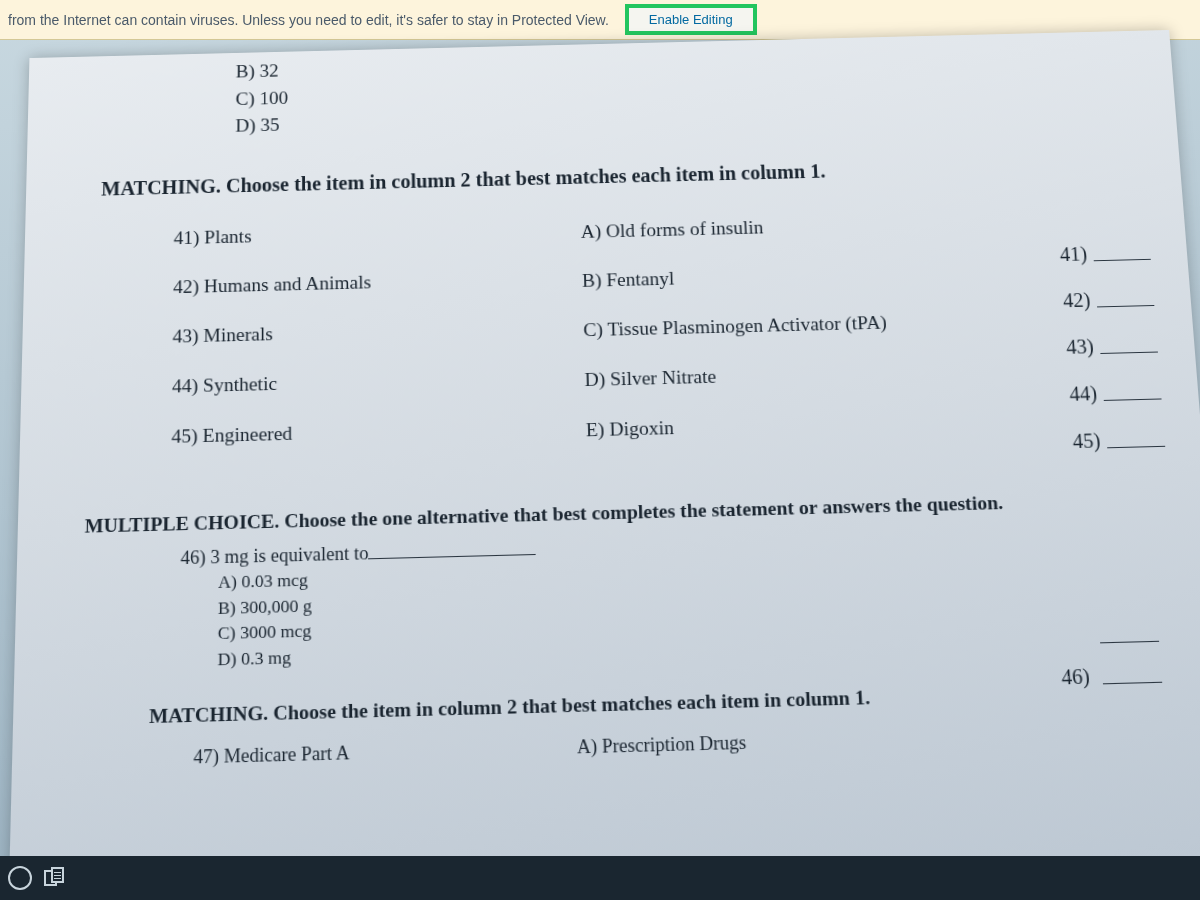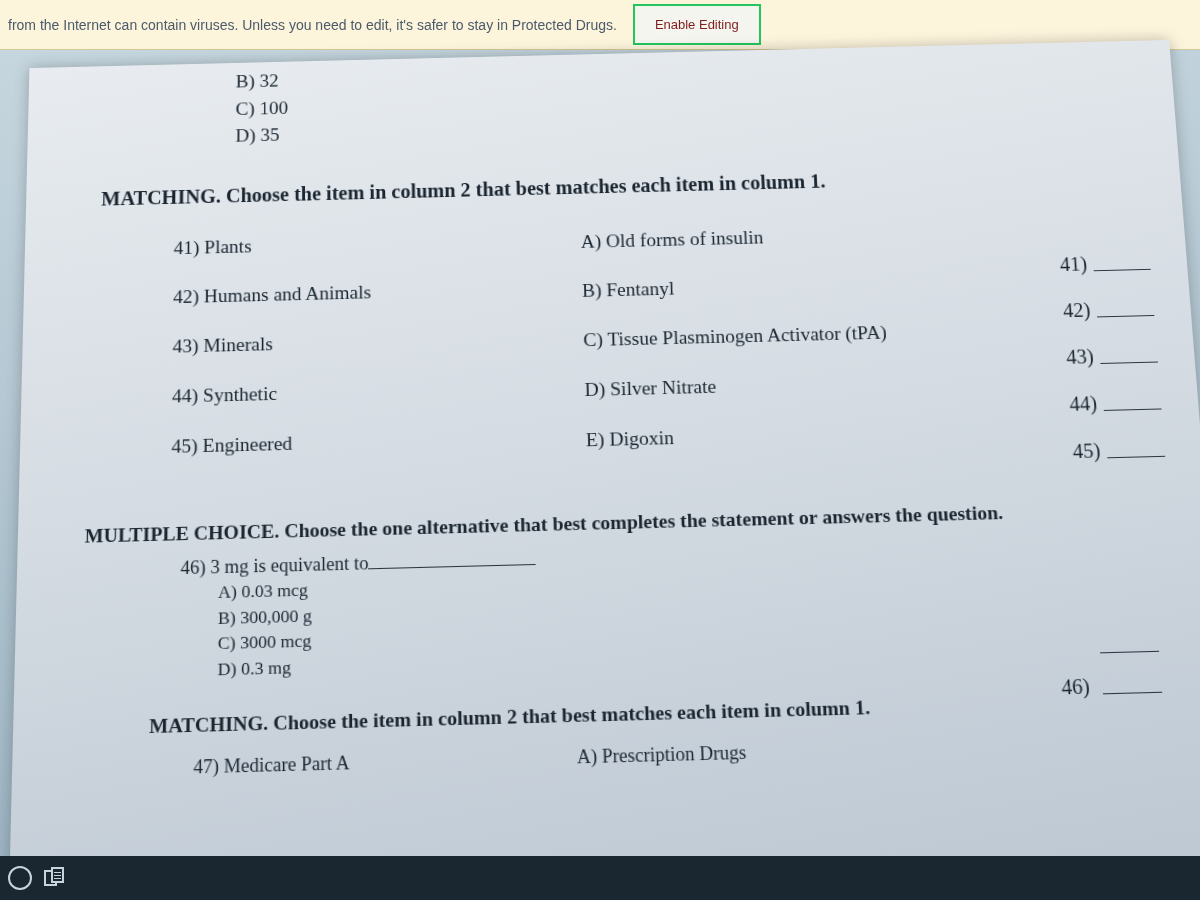--- a/index.html
+++ b/index.html
@@ -16,26 +16,26 @@
       border-bottom: 1px solid #d4c896;
       padding: 4px 8px;
       font-family: "Segoe UI", sans-serif;
       font-size: 14px;
       color: #4a5a6a;
       display: flex;
       align-items: center;
       gap: 16px;
     }
     .enable-editing {
-      border: 2px solid #22c55e;
+      border: 4px solid #22c55e;
       background: #f5f5f0;
-      padding: 11px 20px;
+      padding: 4px 20px;
       font-family: "Segoe UI", sans-serif;
       font-size: 13px;
-      color: #7f1d1d;
+      color: #0369a1;
       cursor: pointer;
     }
     .page-wrap {
       perspective: 2400px;
       width: 100%;
       height: calc(100% - 28px);
       display: flex;
       justify-content: center;
       padding-top: 4px;
     }
@@ -79,21 +79,21 @@
     .task-icon .bar1,.task-icon .bar2 { position:absolute; border:2px solid #c8d4dc; background:#1a2630; }
     .task-icon .bar1 { width:13px; height:16px; left:0; top:3px; }
     .task-icon .bar2 { width:13px; height:16px; left:7px; top:0; }
     .task-lines { position:absolute; left:10px; top:3px; width:7px; }
     .task-lines div { height:1px; background:#c8d4dc; margin:2px 0; }
   </style>
 </head>
 <body>
 
 <div class="protected-bar">
-  <span>from the Internet can contain viruses. Unless you need to edit, it's safer to stay in Protected Drugs.</span>
+  <span>from the Internet can contain viruses. Unless you need to edit, it's safer to stay in Protected View.</span>
   <button class="enable-editing">Enable Editing</button>
 </div>
 
 <div class="page-wrap">
   <div class="page">
 
     <div class="prev-options">
       <div>B) 32</div>
       <div>C) 100</div>
       <div>D) 35</div>

